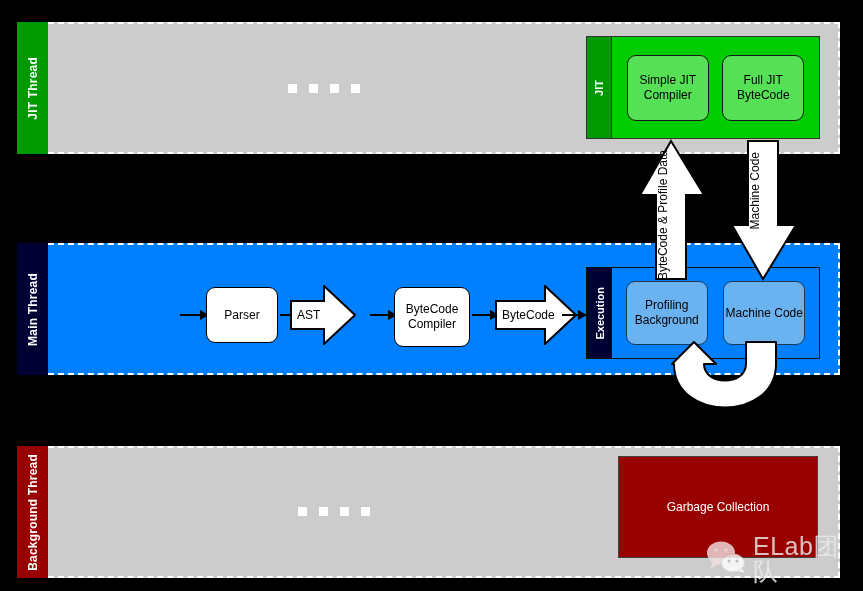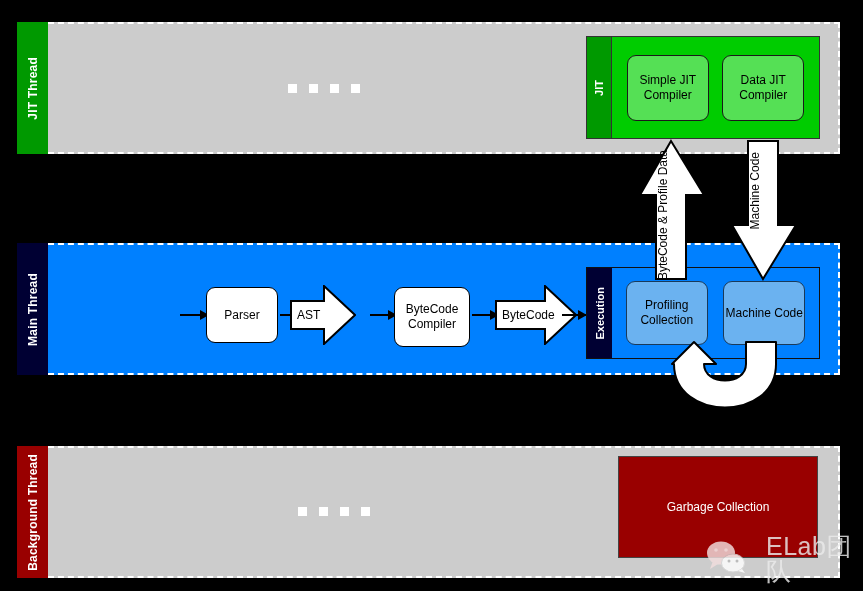--- a/index.html
+++ b/index.html
@@ -71,21 +71,21 @@
   
   .vlabel{position:absolute;font-size:12px;color:#000;white-space:nowrap;
           writing-mode:vertical-rl;transform:rotate(180deg);}
 
   
   #gc-box{position:absolute;left:618px;top:456px;width:200px;height:102px;background:#990000;
           border:1px solid #444;box-sizing:border-box;display:flex;align-items:center;
           justify-content:center;color:#fff;font-size:12px;}
 
   
-  #watermark{position:absolute;left:706px;top:534px;display:flex;align-items:center;gap:18px;
+  #watermark{position:absolute;left:706px;top:534px;display:flex;align-items:center;gap:5px;
              opacity:.82;}
   #watermark .wmtext{font-size:25px;color:#ebebeb;letter-spacing:.5px;line-height:1;}
 </style>
 </head>
 <body>
 
 <div class="stage">
 
   <div class="lane-label" id="jit-lane-label">
     <span>JIT Thread</span>
@@ -101,21 +101,21 @@
 
   <div id="jit-group">
     <div id="jit-group-label">
       <span>JIT</span>
     </div>
     <div id="jit-group-boxes">
       <div class="jit-box">
         <span>Simple JIT Compiler</span>
       </div>
       <div class="jit-box">
-        <span>Data JIT Compiler</span>
+        <span>Full JIT ByteCode</span>
       </div>
     </div>
   </div>
 
   <div class="lane-label" id="main-lane-label">
     <span>Main Thread</span>
   </div>
   <div class="lane-body" id="main-lane-body"></div>
 
   <div class="conn" style="left:180px;top:314px;width:28px;"></div>
@@ -149,21 +149,21 @@
       </div>
   </div>
   <div class="conn" style="left:562px;top:314px;width:24px;"></div>
 
   <div id="exec-group">
     <div id="exec-group-label">
       <span>Execution</span>
     </div>
     <div id="exec-group-boxes">
       <div class="exec-box">
-        <span>Profiling Collection</span>
+        <span>Profiling Background</span>
       </div>
       <div class="exec-box">
         <span>Machine Code</span>
       </div>
     </div>
   </div>
 
   <div class="arrownode" style="left:638px;top:139px;width:68px;height:142px;">
     <svg width="68" height="142" viewBox="0 0 68 142">
       <polygon points="33,2 66,56 48,56 48,140 18,140 18,56 2,56" fill="#ffffff" stroke="#000000" stroke-width="2"></polygon>

